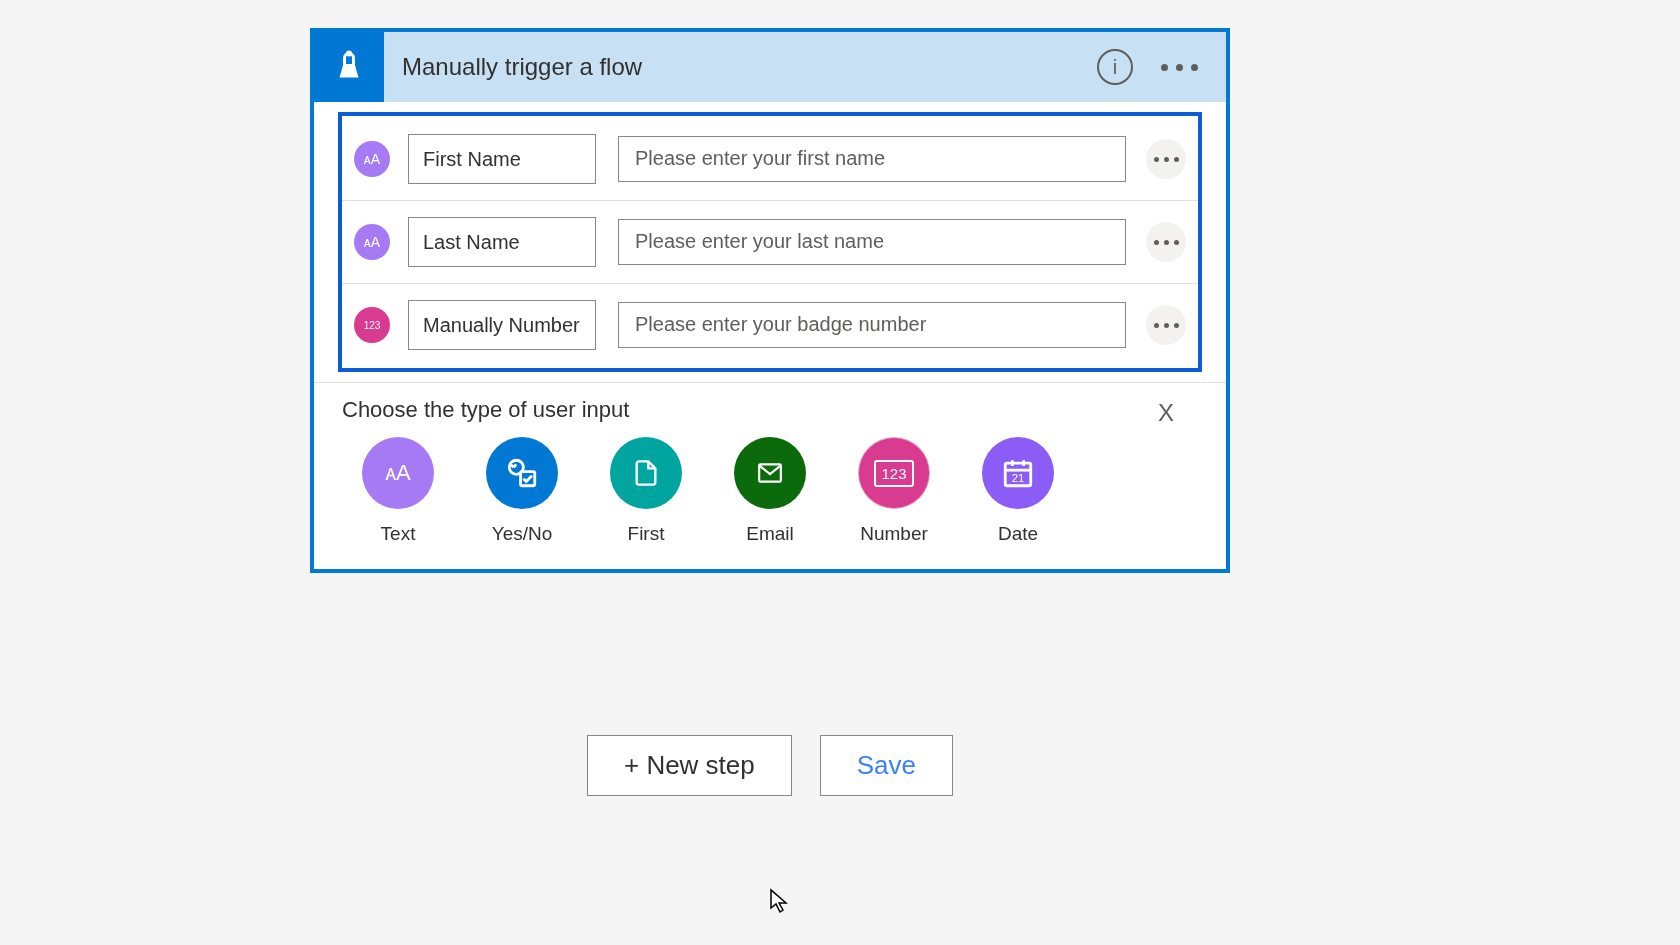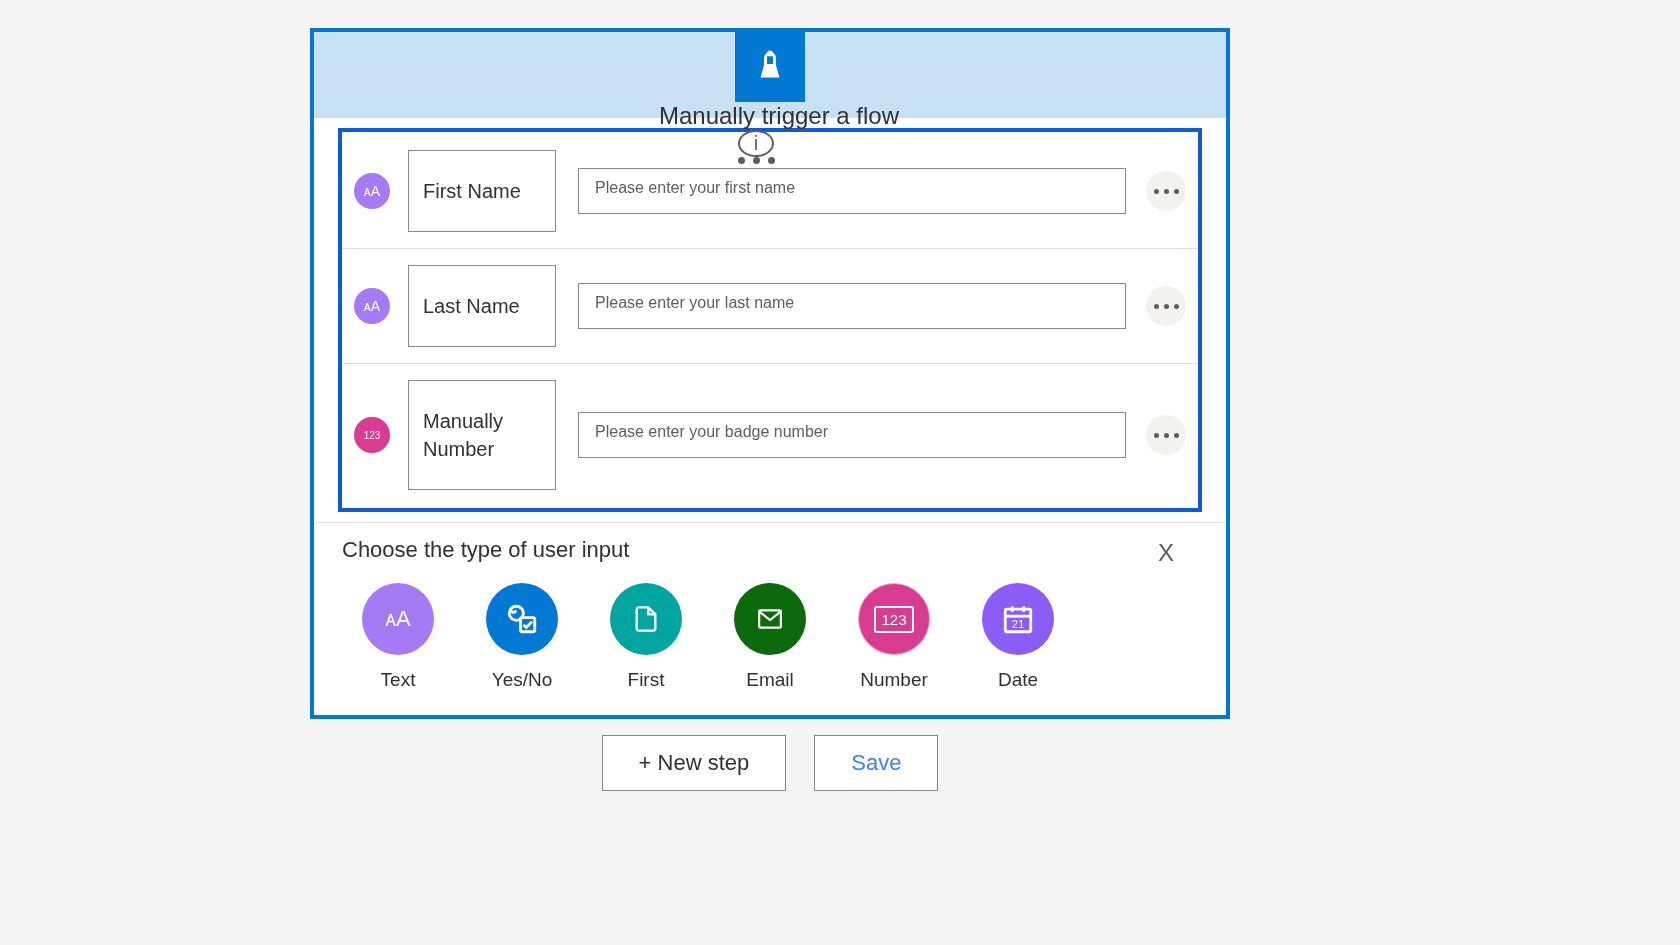--- a/index.html
+++ b/index.html
@@ -15,22 +15,21 @@
     left: 310px;
     top: 28px;
     width: 920px;
     background: #fff;
     border: 4px solid #0078d4;
   }
   .card-header {
     display: flex;
     align-items: center;
     background: #c7e0f4;
-    height: 86px;
-    flex-direction: column;
+    height: 70px;
   }
   .trigger-icon {
     width: 70px;
     height: 70px;
     background: #0078d4;
     display: flex;
     align-items: center;
     justify-content: center;
     flex-shrink: 0;
   }
@@ -82,34 +81,34 @@
   .type-badge {
     width: 36px; height: 36px; border-radius: 50%;
     display: flex; align-items: center; justify-content: center;
     flex-shrink: 0;
     color: #fff;
     font-size: 14px;
   }
   .type-text { background: #a67af4; }
   .type-number { background: #d83b8f; font-size: 10px; }
   .label-box {
-    width: 148px;
+    width: 188px;
     margin-left: 18px;
     border: 1px solid #8a8886;
-    padding: 26px 14px;
+    padding: 10px 14px;
     font-size: 20px;
     color: #323130;
     line-height: 1.4;
   }
   .value-box {
     flex: 1;
     margin-left: 22px;
     border: 1px solid #8a8886;
     padding: 10px 16px;
-    font-size: 16px;
+    font-size: 20px;
     color: #605e5c;
     display: flex;
     align-items: flex-start;
     min-height: 46px;
   }
   .row-more {
     margin-left: 20px;
   }
   .more-btn {
     width: 40px; height: 40px; border-radius: 50%;
@@ -123,21 +122,21 @@
   }
   .chooser {
     border-top: 1px solid #e1dfdd;
     padding: 14px 28px 24px 28px;
     position: relative;
   }
   .chooser-title {
     font-size: 22px;
     color: #323130;
     font-weight: 400;
-    margin-bottom: 20px;
+    margin-bottom: 14px;
   }
   .close-x {
     position: absolute;
     right: 52px;
     top: 16px;
     font-size: 24px;
     color: #605e5c;
     cursor: pointer;
   }
   .type-options {
@@ -173,21 +172,21 @@
     top: 735px;
     width: 920px;
     display: flex;
     justify-content: center;
     gap: 28px;
   }
   .footer-btn {
     border: 1px solid #8a8886;
     background: #fff;
     padding: 14px 36px;
-    font-size: 22px;
+    font-size: 26px;
     color: #323130;
     cursor: pointer;
   }
   .footer-btn.disabled { color: #3b82f6; }
   .cursor {
     position: absolute;
     left: 455px;
     top: 505px;
     pointer-events: none;
   }

